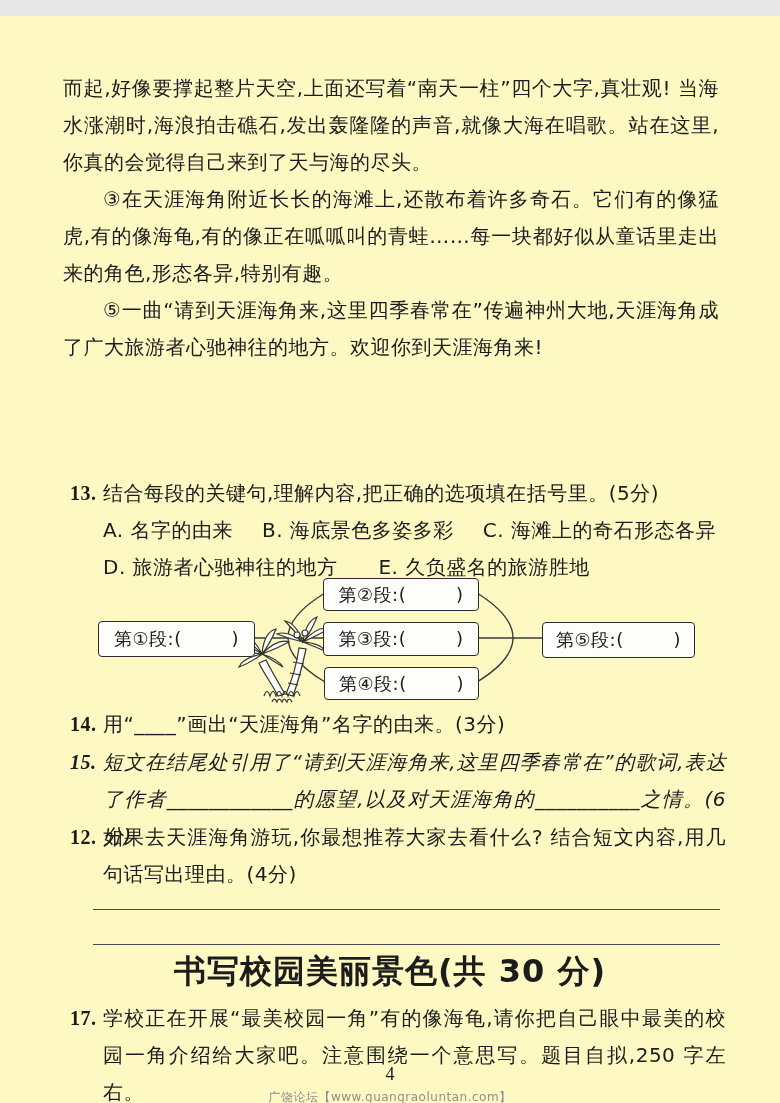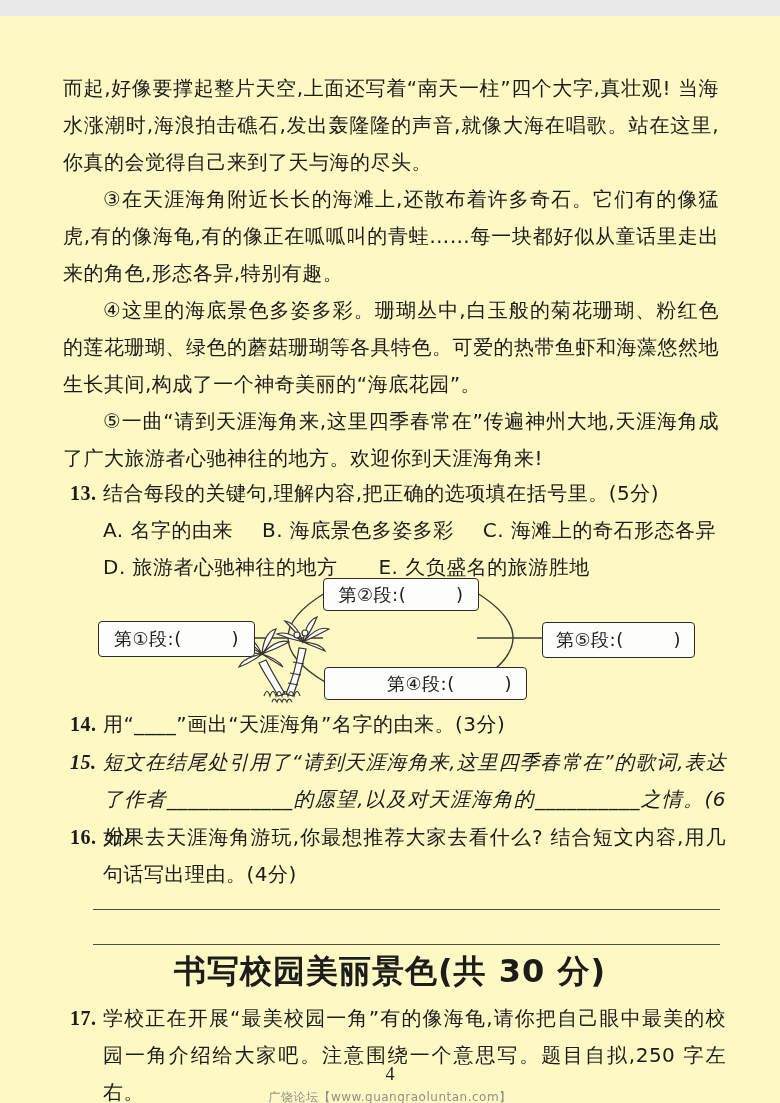--- a/index.html
+++ b/index.html
@@ -58,21 +58,20 @@
   }
 </style>
 </head>
 <body>
 
 <div class="page">
 
   <div class="passage">
     <p>而起,好像要撑起整片天空,上面还写着“南天一柱”四个大字,真壮观! 当海水涨潮时,海浪拍击礁石,发出轰隆隆的声音,就像大海在唱歌。站在这里,你真的会觉得自己来到了天与海的尽头。</p>
     <p class="indent">③在天涯海角附近长长的海滩上,还散布着许多奇石。它们有的像猛虎,有的像海龟,有的像正在呱呱叫的青蛙……每一块都好似从童话里走出来的角色,形态各异,特别有趣。</p>
-    <p class="indent">④这里的海底景色多姿多彩。珊瑚丛中,白玉般的菊花珊瑚、粉红色的莲花珊瑚、绿色的蘑菇珊瑚等各具特色。可爱的热带鱼虾和海藻悠然地生长其间,构成了一个神奇美丽的“海底花园”。</p>
     <p class="indent">⑤一曲“请到天涯海角来,这里四季春常在”传遍神州大地,天涯海角成了广大旅游者心驰神往的地方。欢迎你到天涯海角来!</p>
   </div>
 
   <div class="question" style="top:459px;">
     <span class="qnum">13.</span>
     <div class="qtext">结合每段的关键句,理解内容,把正确的选项填在括号里。(5分)</div>
     <div class="opts">
       <span class="opt">A. 名字的由来</span>
       <span class="opt">B. 海底景色多姿多彩</span>
       <span class="opt">C. 海滩上的奇石形态各异</span>
@@ -107,36 +106,37 @@
         <path d="M 303 70 Q 318 53 329 57 Q 316 64 303 70 Z" fill="#fdfdfc"></path>
         <path d="M 303 70 Q 320 71 325 79 Q 313 74 303 70 Z" fill="#fdfdfc"></path>
         <circle cx="297" cy="63" r="3" fill="#fdfdfc"></circle>
         <circle cx="305" cy="61" r="3" fill="#fdfdfc"></circle>
         <path d="M 264 124 q 3 -9 6 0 q 3 -9 6 0 q 3 -9 6 0 q 3 -9 6 0 q 3 -9 6 0 q 3 -9 6 0" fill="none"></path>
         <path d="M 272 130 q 2 -6 5 0 q 2 -6 5 0 q 2 -6 5 0 q 2 -6 5 0" fill="none"></path>
       </g>
     </svg>
     <div class="dbox" style="left:98px;top:49px;width:155px;height:34px;">第①段:(        )</div>
     <div class="dbox" style="left:323px;top:6px;width:154px;height:31px;">第②段:(        )</div>
-    <div class="dbox" style="left:324px;top:95px;width:153px;height:31px;padding-left:48px;">第④段:(        )</div>
+    <div class="dbox" style="left:323px;top:50px;width:154px;height:32px;">第③段:(        )</div>
+    <div class="dbox" style="left:324px;top:95px;width:153px;height:31px;">第④段:(        )</div>
     <div class="dbox" style="left:542px;top:50px;width:151px;height:34px;">第⑤段:(        )</div>
   </div>
 
   <div class="question" style="top:690px;">
     <span class="qnum">14.</span>
     <div class="qtext">用“____”画出“天涯海角”名字的由来。(3分)</div>
   </div>
 
   <div class="question" style="top:728px;font-style:italic;">
     <span class="qnum">15.</span>
     <div class="qtext">短文在结尾处引用了“请到天涯海角来,这里四季春常在”的歌词,表达了作者____________的愿望,以及对天涯海角的__________之情。(6分)</div>
   </div>
 
   <div class="question" style="top:803px;">
-    <span class="qnum">16.</span>
+    <span class="qnum">12.</span>
     <div class="qtext">如果去天涯海角游玩,你最想推荐大家去看什么? 结合短文内容,用几句话写出理由。(4分)</div>
   </div>
 
   <div class="ansline" style="top:893px;"></div>
   <div class="ansline" style="top:928px;"></div>
 
   <div class="section-title">书写校园美丽景色(共 30 分)</div>
 
   <div class="question" style="top:984px;">
     <span class="qnum">17.</span>

